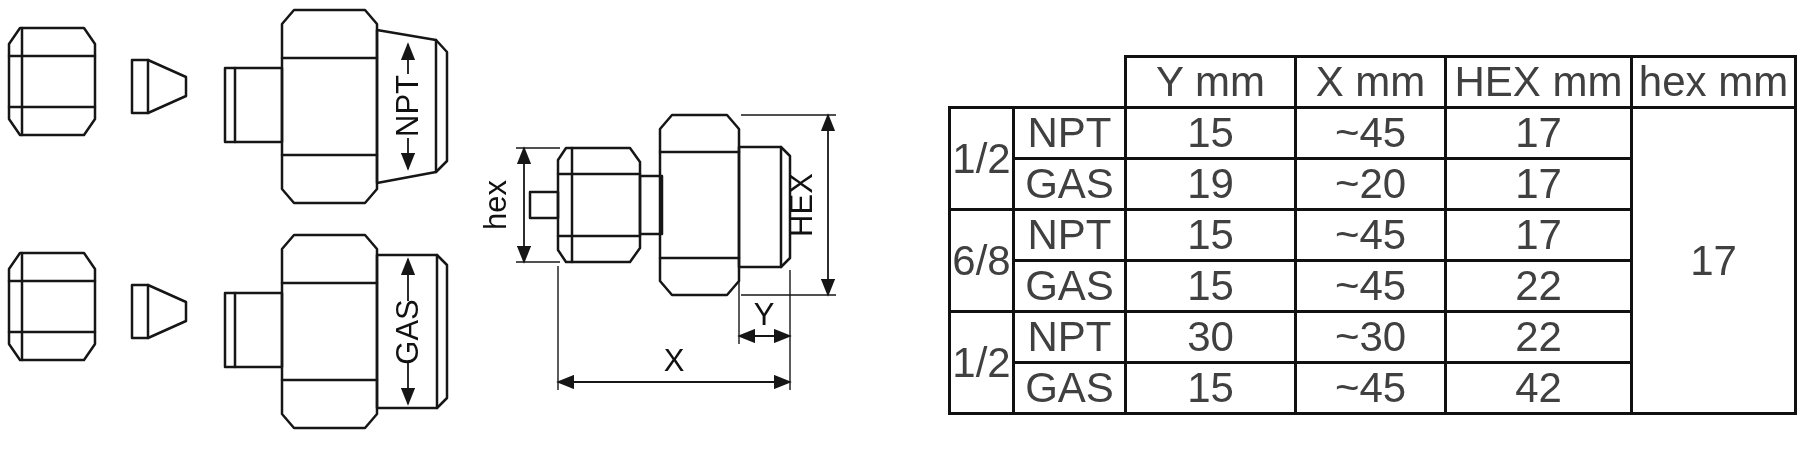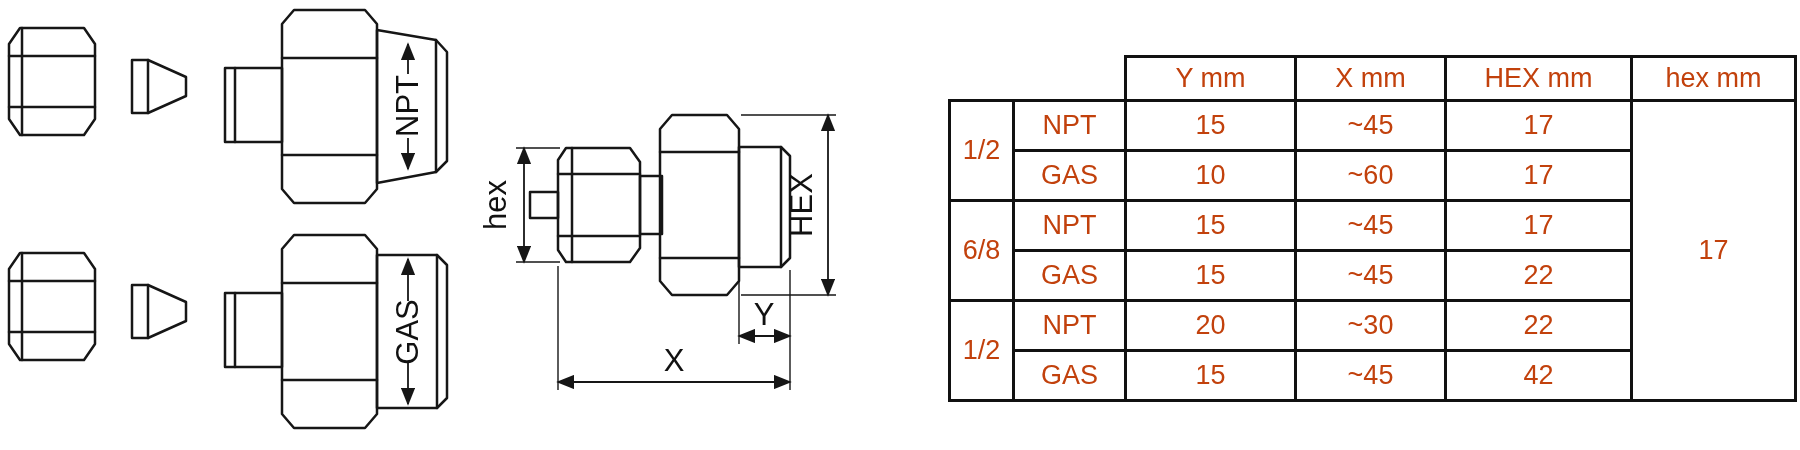--- a/index.html
+++ b/index.html
@@ -13,21 +13,21 @@
 
   svg.drawings { position:absolute; left:0; top:0; }
   svg.drawings .part  { stroke:#161616; stroke-width:2.5; fill:none; stroke-linejoin:round; stroke-linecap:round; }
   svg.drawings .dim   { stroke:#161616; stroke-width:1.8; fill:none; }
   svg.drawings .ext   { stroke:#161616; stroke-width:1.4; fill:none; }
   svg.drawings text   { font-family:"Liberation Sans", sans-serif; font-size:31px; fill:#111; stroke:none; }
 
   table.dims {
     position:absolute; left:948px; top:55px;
     border-collapse:collapse; table-layout:fixed;
-    font-size:27px; color:#c2410c; text-align:center;
+    font-size:42px; color:#404040; text-align:center;
   }
   table.dims th, table.dims td {
     border:3px solid #111; font-weight:400; padding:0; vertical-align:middle;
   }
   table.dims td.blank { border:none; }
   table.dims tr.hdr   { height:44px; }
   table.dims tr.row   { height:50px; }
 </style>
 </head>
 <body>
@@ -161,41 +161,41 @@
     <tr class="row">
       <td rowspan="2">1/2</td>
       <td>NPT</td>
       <td>15</td>
       <td>~45</td>
       <td>17</td>
       <td rowspan="6">17</td>
     </tr>
     <tr class="row">
       <td>GAS</td>
-      <td>10</td>
-      <td>~60</td>
+      <td>19</td>
+      <td>~20</td>
       <td>17</td>
     </tr>
     <tr class="row">
       <td rowspan="2">6/8</td>
       <td>NPT</td>
       <td>15</td>
       <td>~45</td>
       <td>17</td>
     </tr>
     <tr class="row">
       <td>GAS</td>
       <td>15</td>
       <td>~45</td>
       <td>22</td>
     </tr>
     <tr class="row">
       <td rowspan="2">1/2</td>
       <td>NPT</td>
-      <td>20</td>
+      <td>30</td>
       <td>~30</td>
       <td>22</td>
     </tr>
     <tr class="row">
       <td>GAS</td>
       <td>15</td>
       <td>~45</td>
       <td>42</td>
     </tr>
   </tbody>

